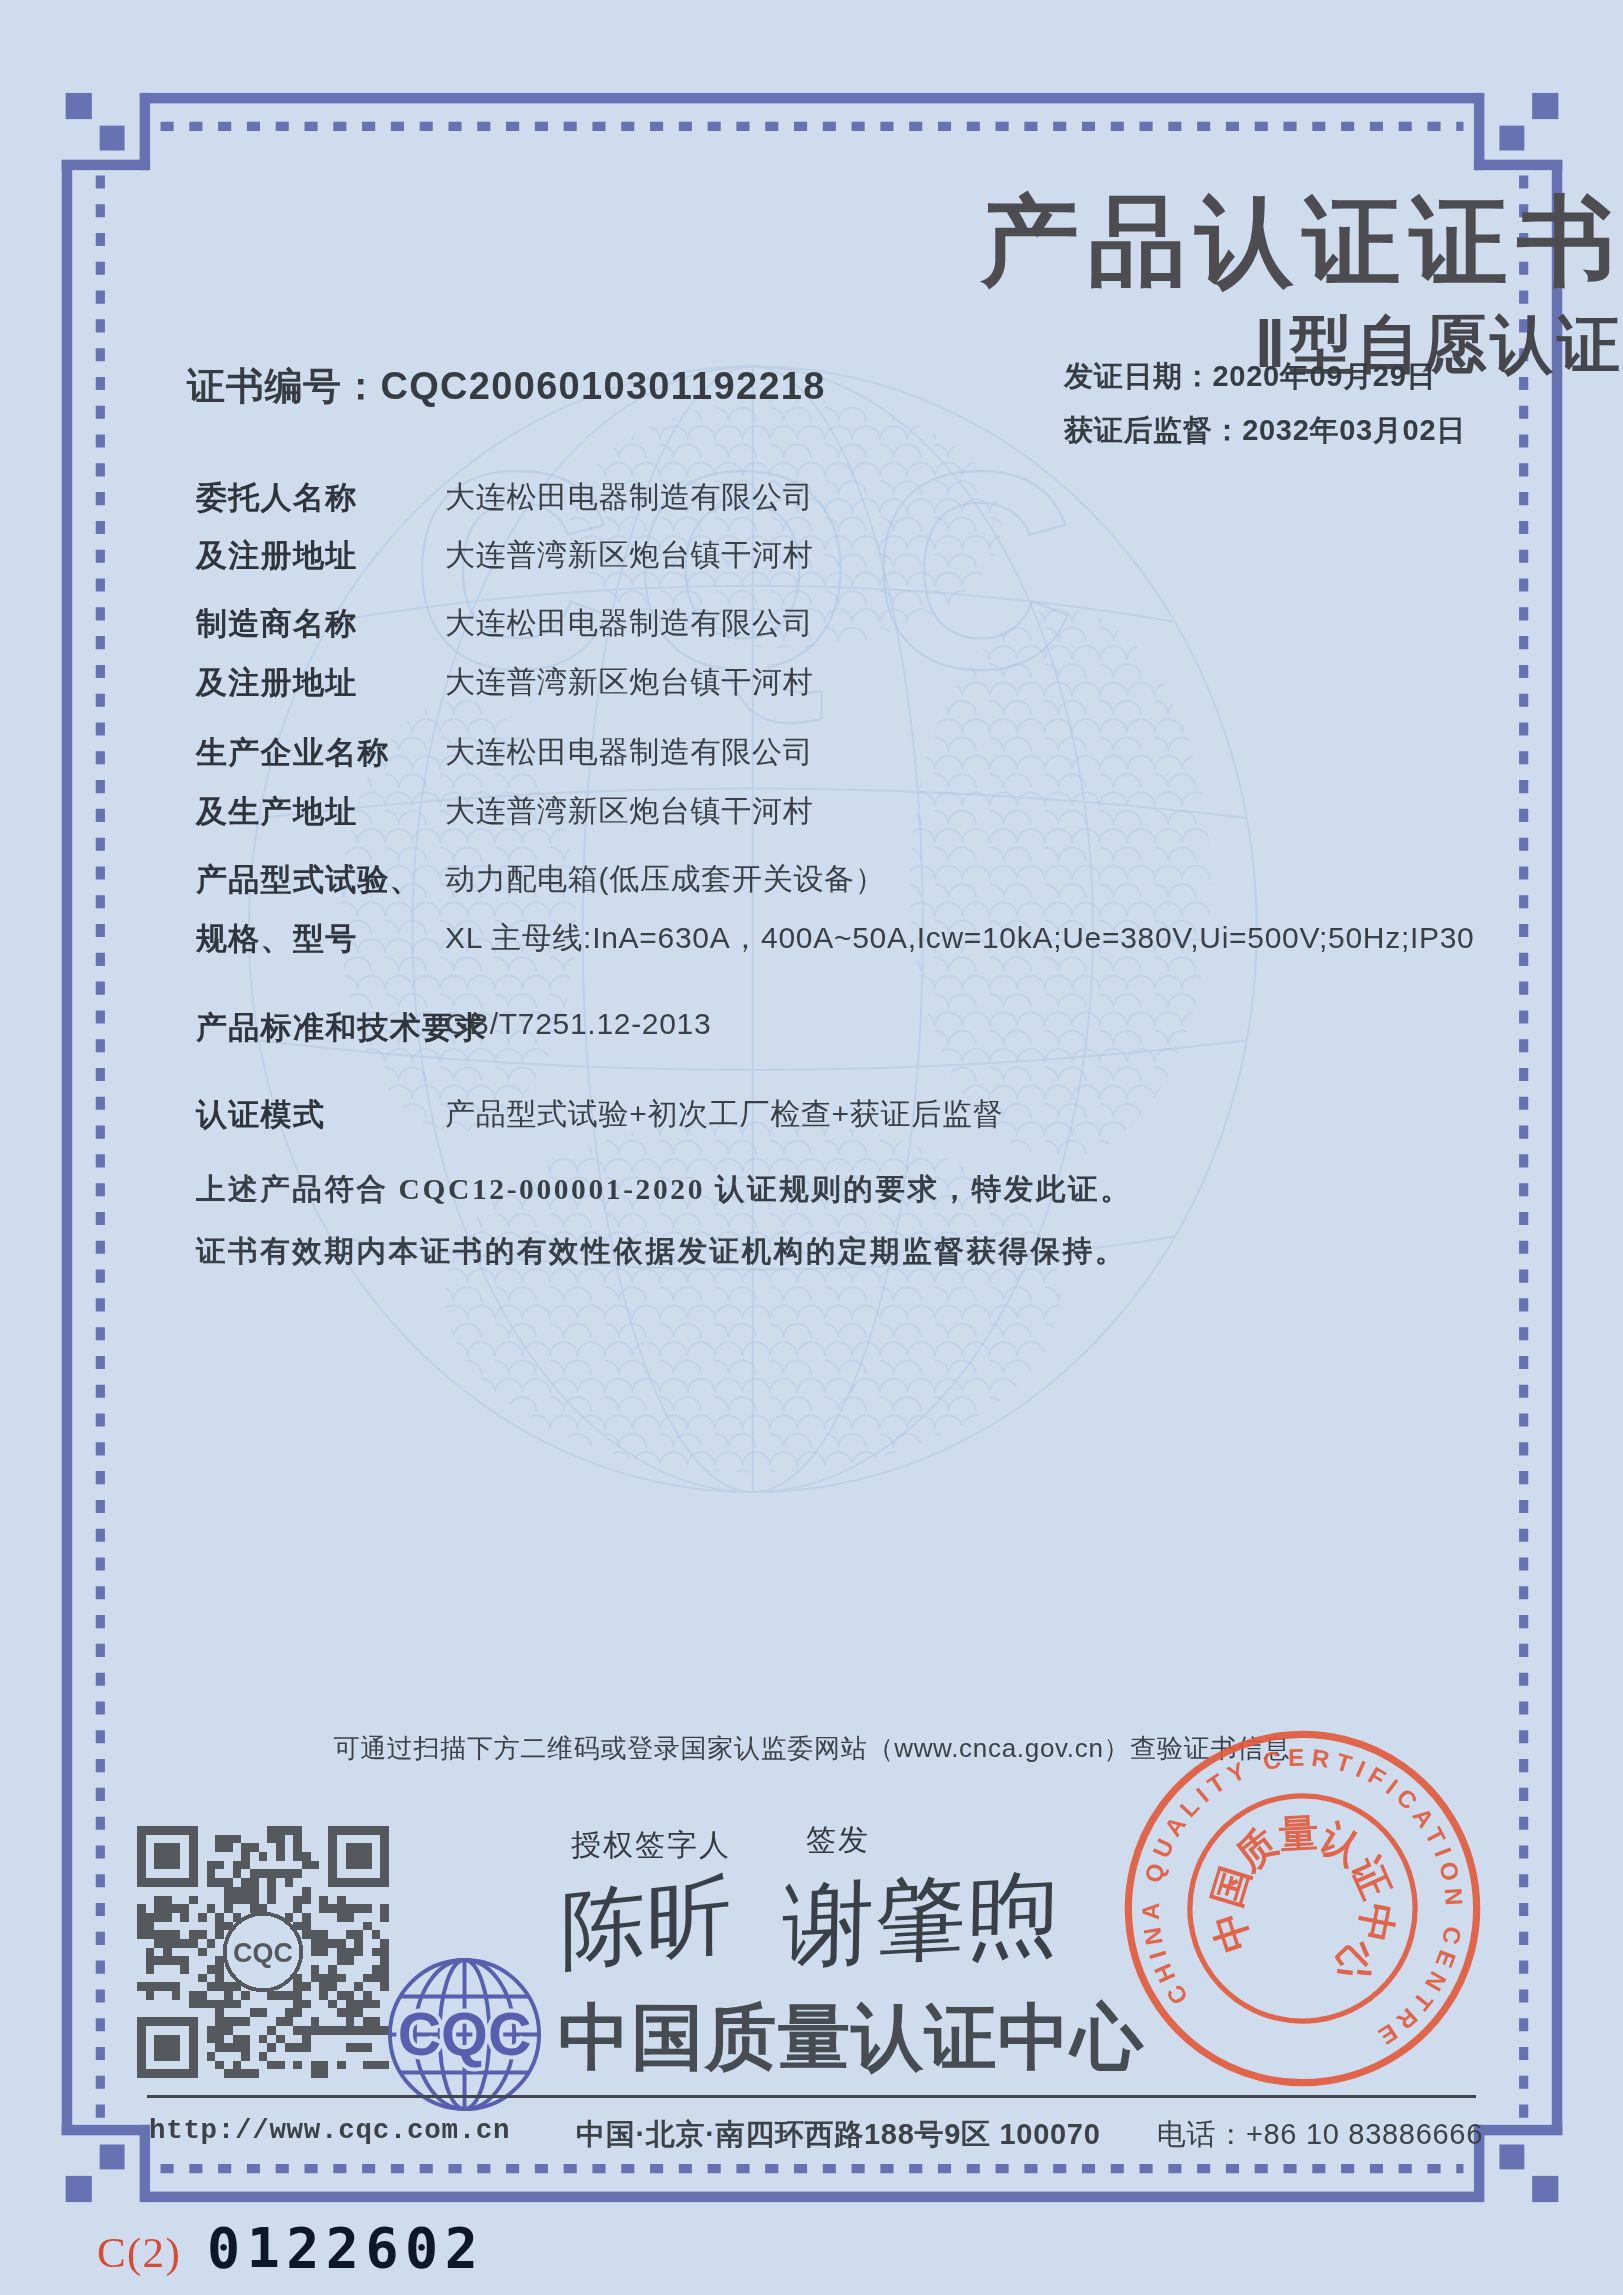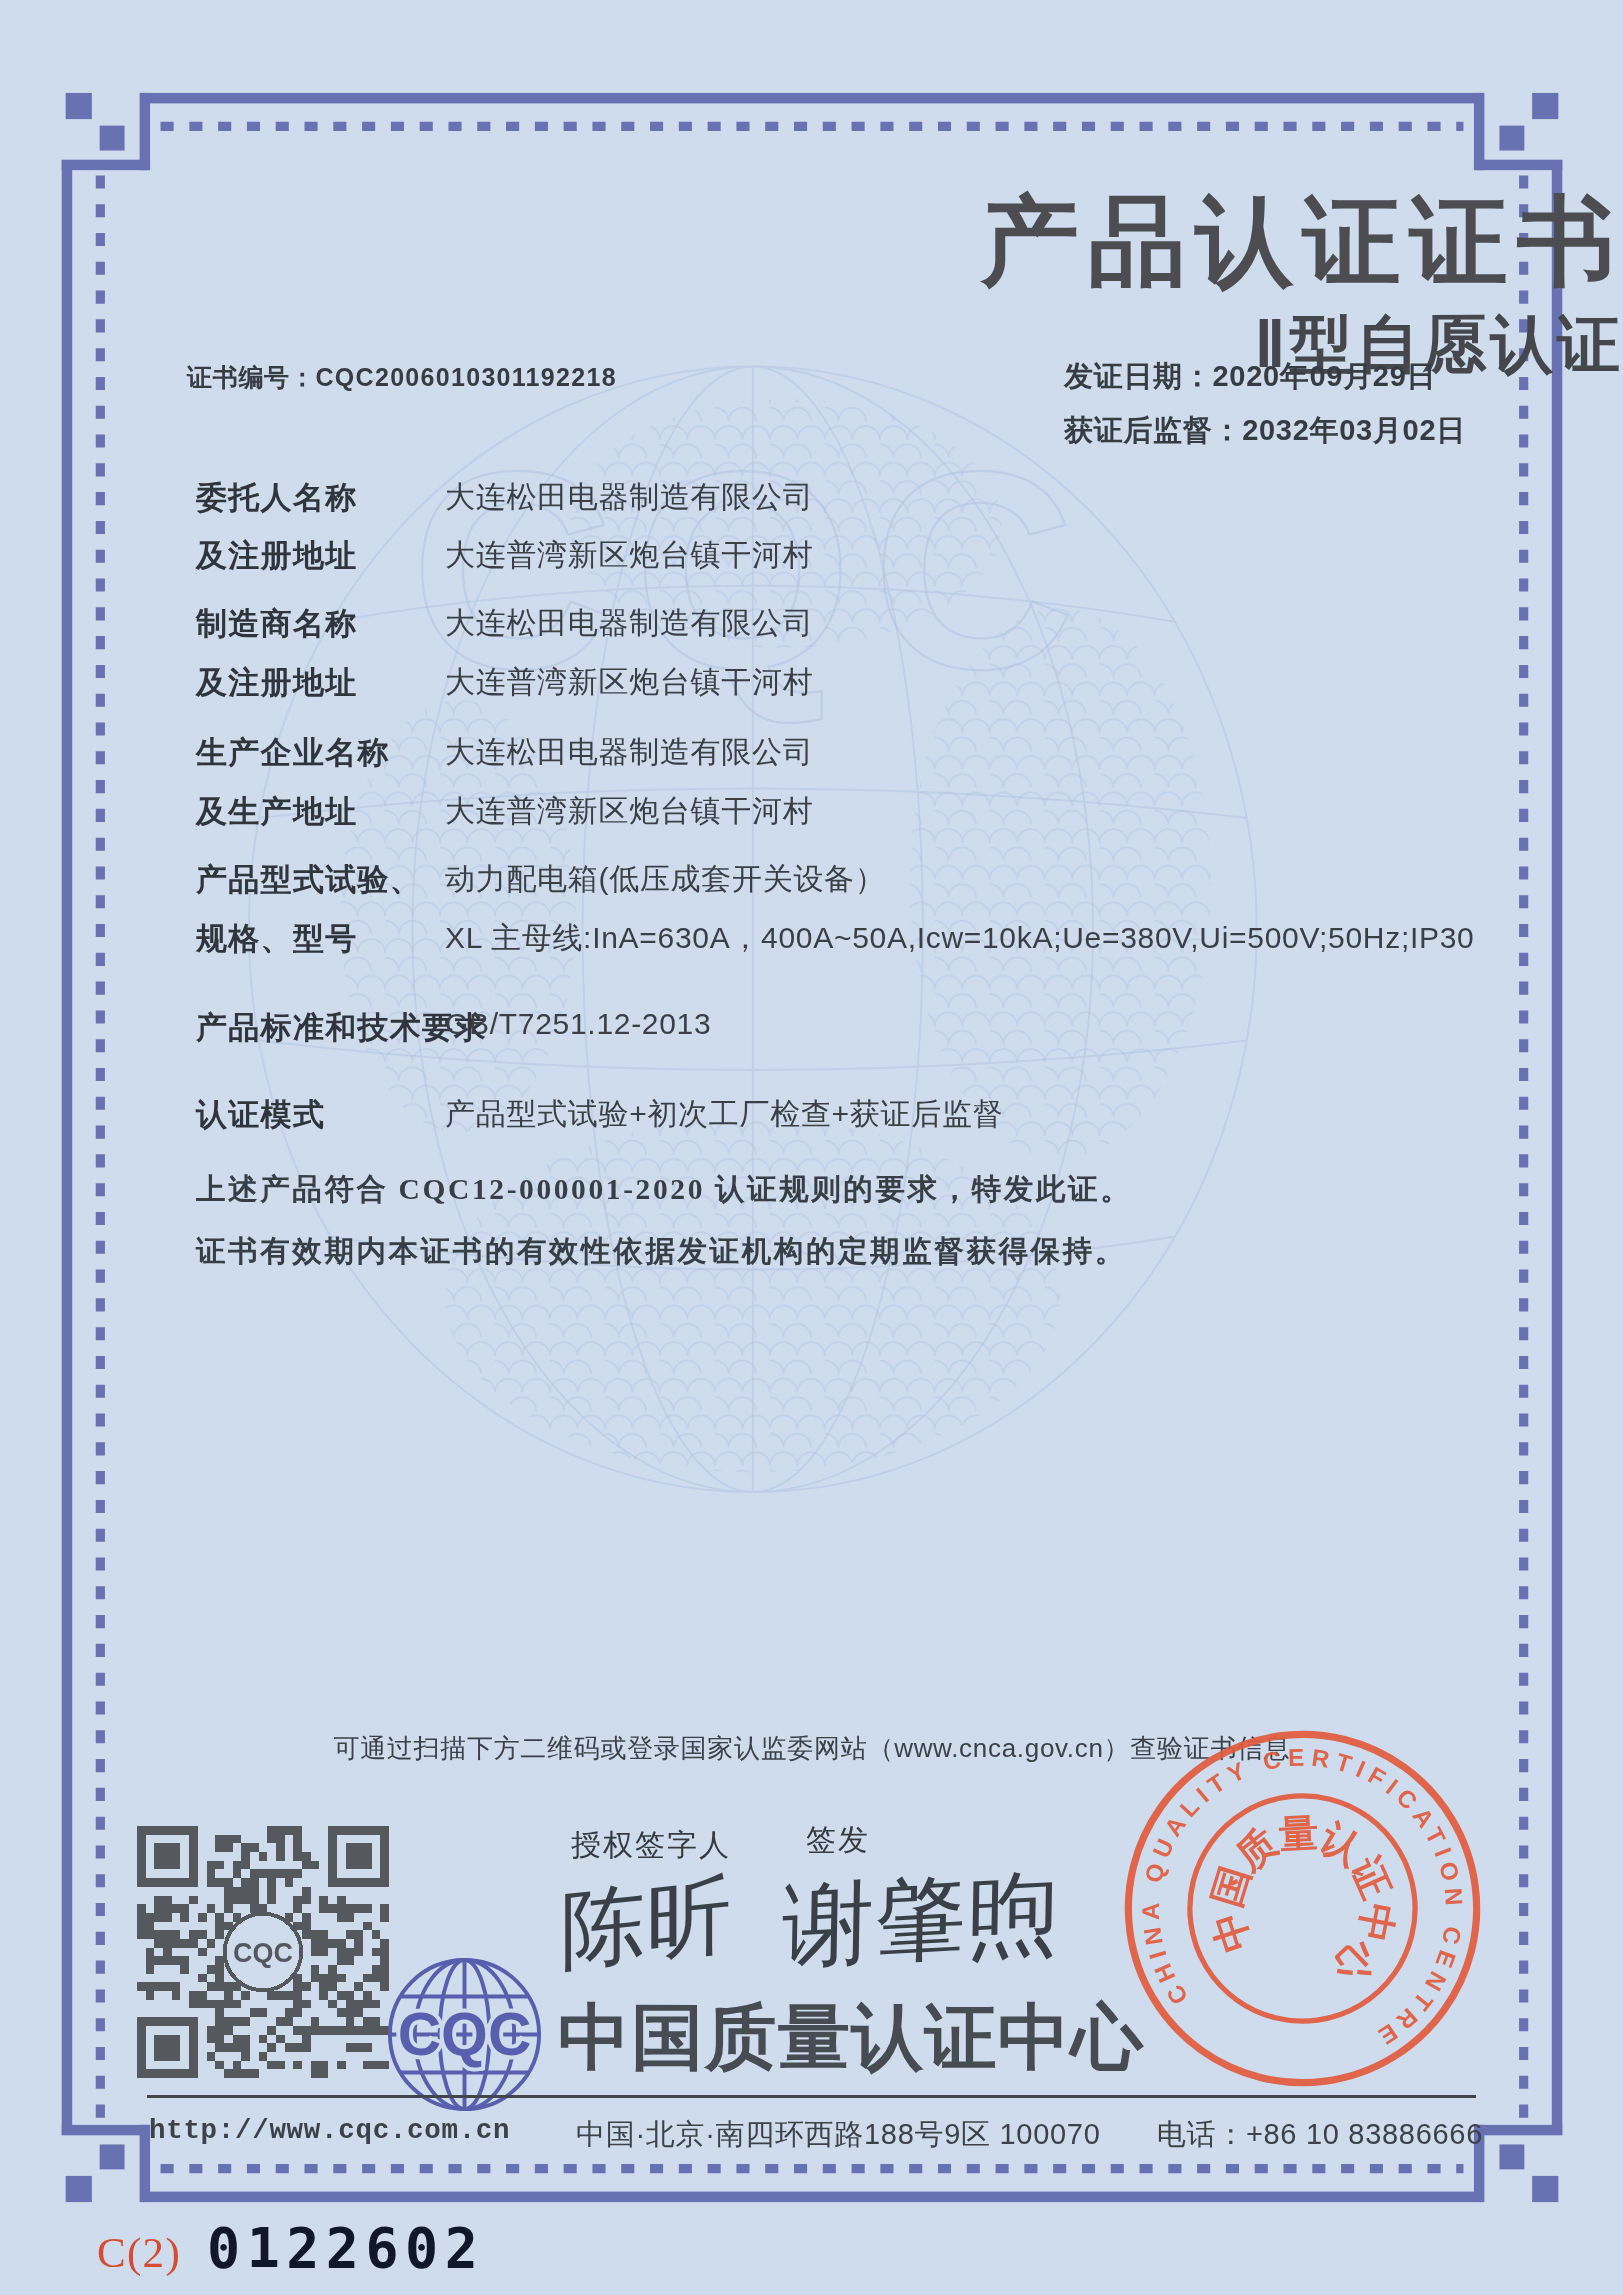--- a/index.html
+++ b/index.html
@@ -8,21 +8,21 @@
   .abs{position:absolute;}
   svg{display:block;}
 
   
   .title{left:0;right:0;top:177px;text-align:right;font-size:98px;font-weight:700;
          letter-spacing:9.2px;color:#4c4c51;}
   .subtitle{left:0;right:0;top:302px;text-align:right;font-size:63px;font-weight:600;
             letter-spacing:3.9px;color:#45474c;}
 
   
-  .certno{left:187px;top:361px;font-size:25px;font-weight:600;color:#373c43;letter-spacing:0.7px;}
+  .certno{left:187px;top:361px;font-size:38px;font-weight:600;color:#373c43;letter-spacing:0.7px;}
   .certno .val{font-weight:600;letter-spacing:1.3px;}
   .dateline{left:1064px;font-size:29px;font-weight:600;color:#373c43;letter-spacing:0.7px;}
 
   
   .row{left:0;top:0;width:100%;height:46px;}
   .row .lbl{position:absolute;left:196px;font-size:31px;font-weight:700;color:#30343c;
             letter-spacing:1.3px;white-space:nowrap;}
   .row .val{position:absolute;left:445px;font-size:30px;font-weight:500;color:#3a3f46;
             letter-spacing:0.7px;white-space:nowrap;}
 
@@ -37,21 +37,21 @@
   .sig{font-family:"Liberation Serif",serif;color:#394048;white-space:nowrap;}
   .sig1{left:560px;top:1865px;font-size:86px;transform:rotate(-6deg) skewX(-6deg);}
   .sig2{left:782px;top:1858px;font-size:92px;transform:rotate(-3deg) skewX(-4deg);}
 
   .orgname{left:558px;top:1990px;font-size:72px;font-weight:700;color:#474b52;letter-spacing:1.3px;}
 
   
   .rule{left:147px;top:2095px;width:1329px;height:3.3px;background:#42464c;}
   .site{left:149px;top:2115px;font-family:"Liberation Mono",monospace;font-size:27.5px;
         font-weight:600;color:#3d4248;letter-spacing:0.7px;}
-  .addr{left:576px;top:2115px;font-size:29px;font-weight:400;color:#3d4248;letter-spacing:0.7px;}
+  .addr{left:576px;top:2115px;font-size:29px;font-weight:700;color:#3d4248;letter-spacing:0.7px;}
   .phone{right:141px;top:2115px;font-size:29px;font-weight:500;color:#3d4248;letter-spacing:0.7px;}
 
   .serialwrap{left:97px;top:2216px;white-space:nowrap;}
   .serial-prefix{font-family:"Liberation Serif",serif;font-size:43px;color:#d84a32;letter-spacing:1.3px;}
   .serial-num{font-family:"DejaVu Sans Mono",monospace;font-size:55px;font-weight:600;
               color:#0f172a;letter-spacing:6.5px;margin-left:26px;}
 </style>
 </head>
 <body>
 

